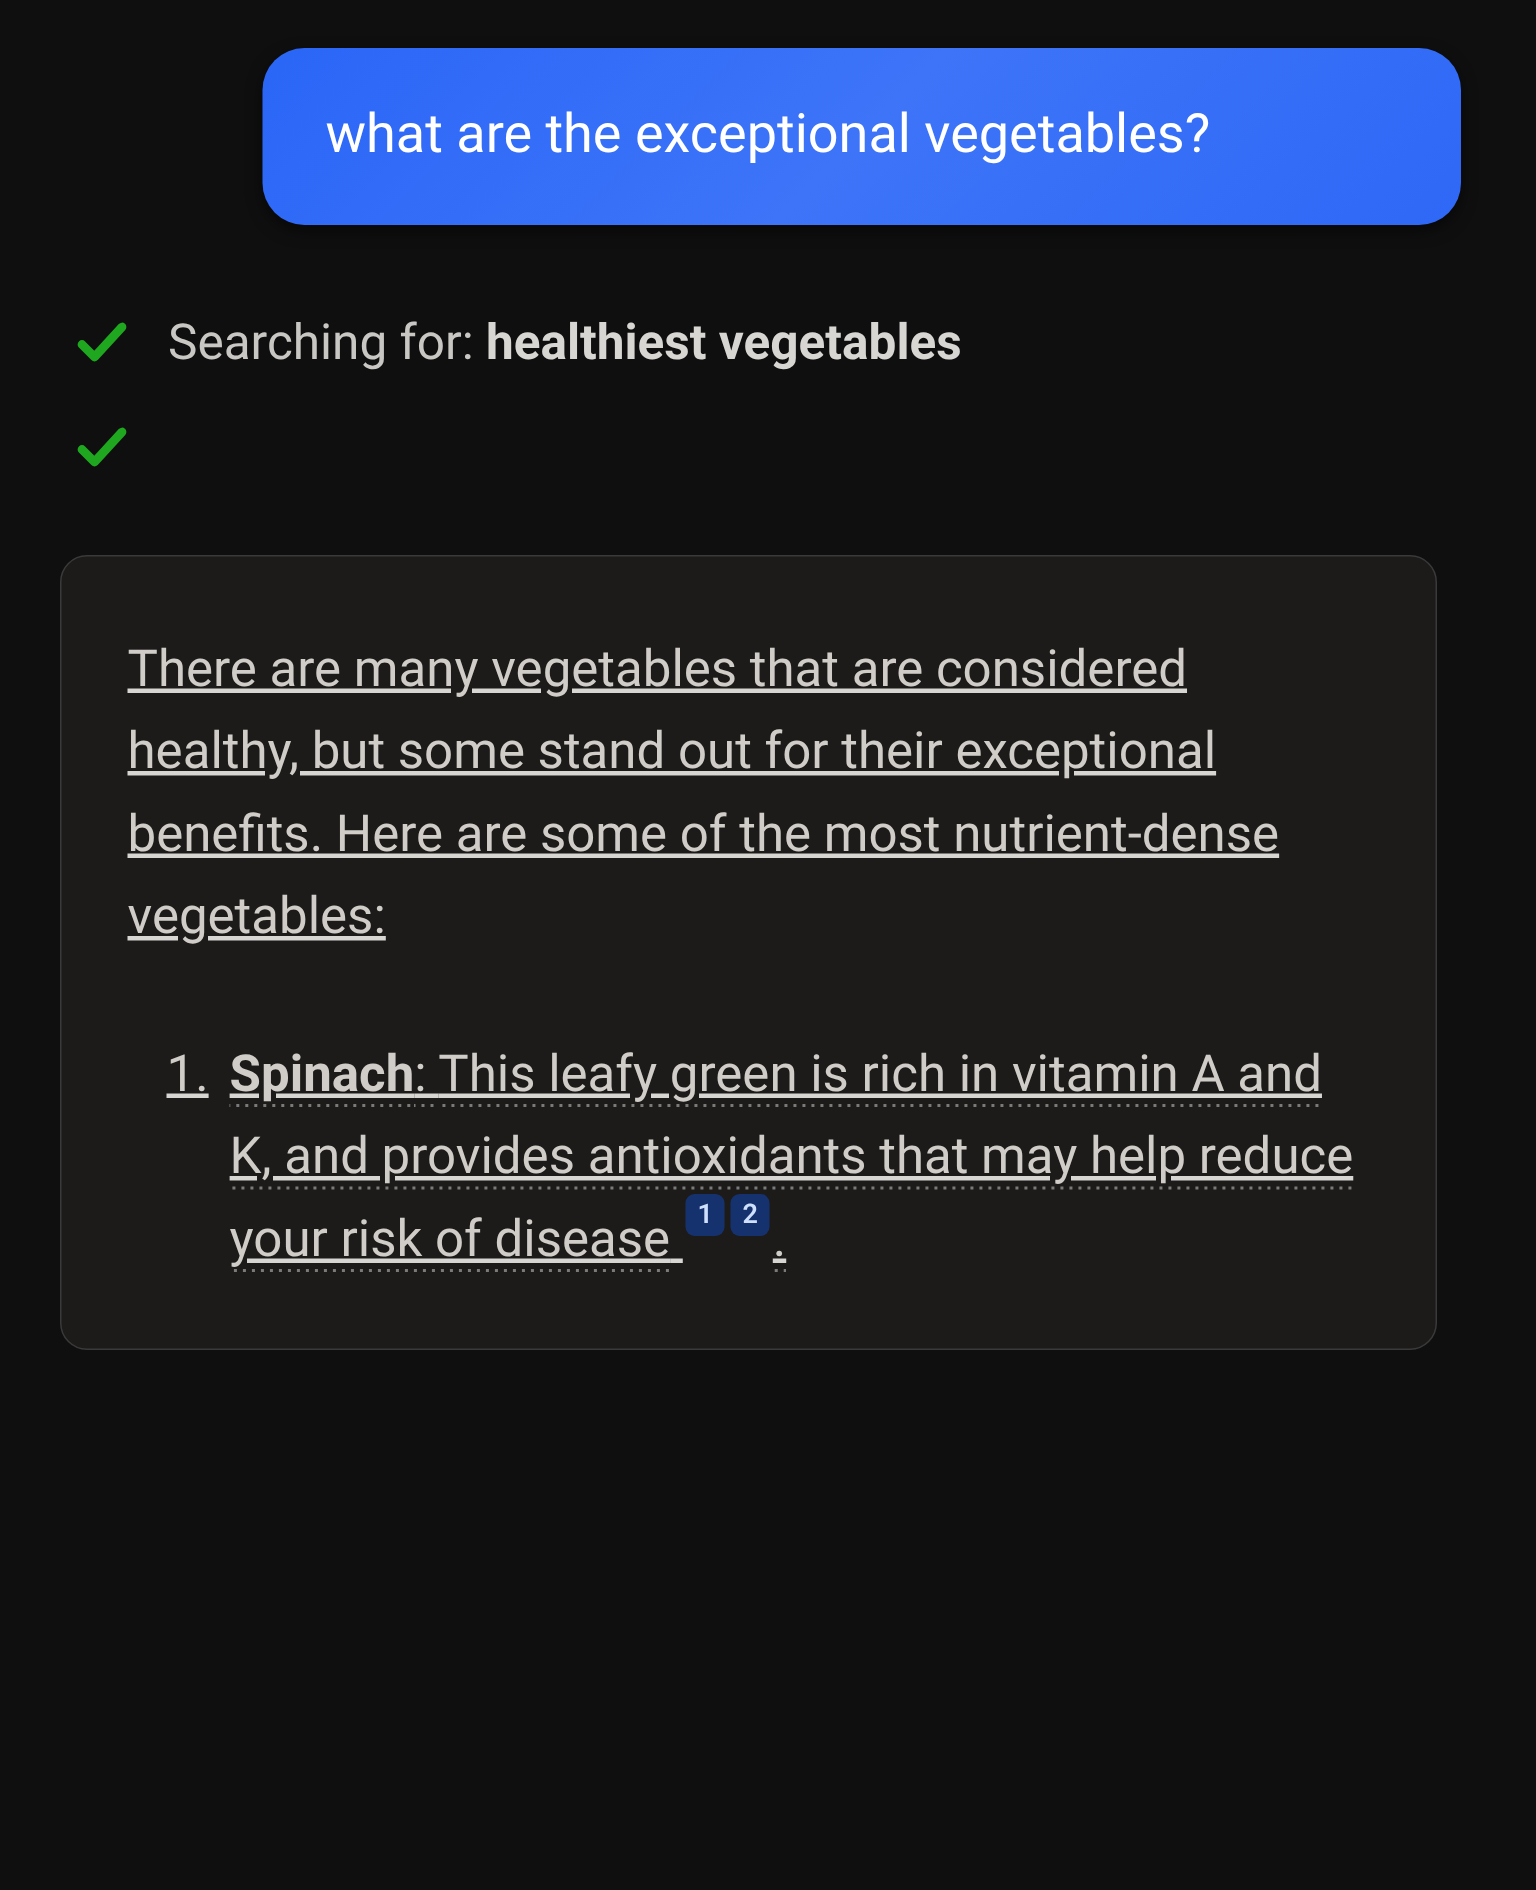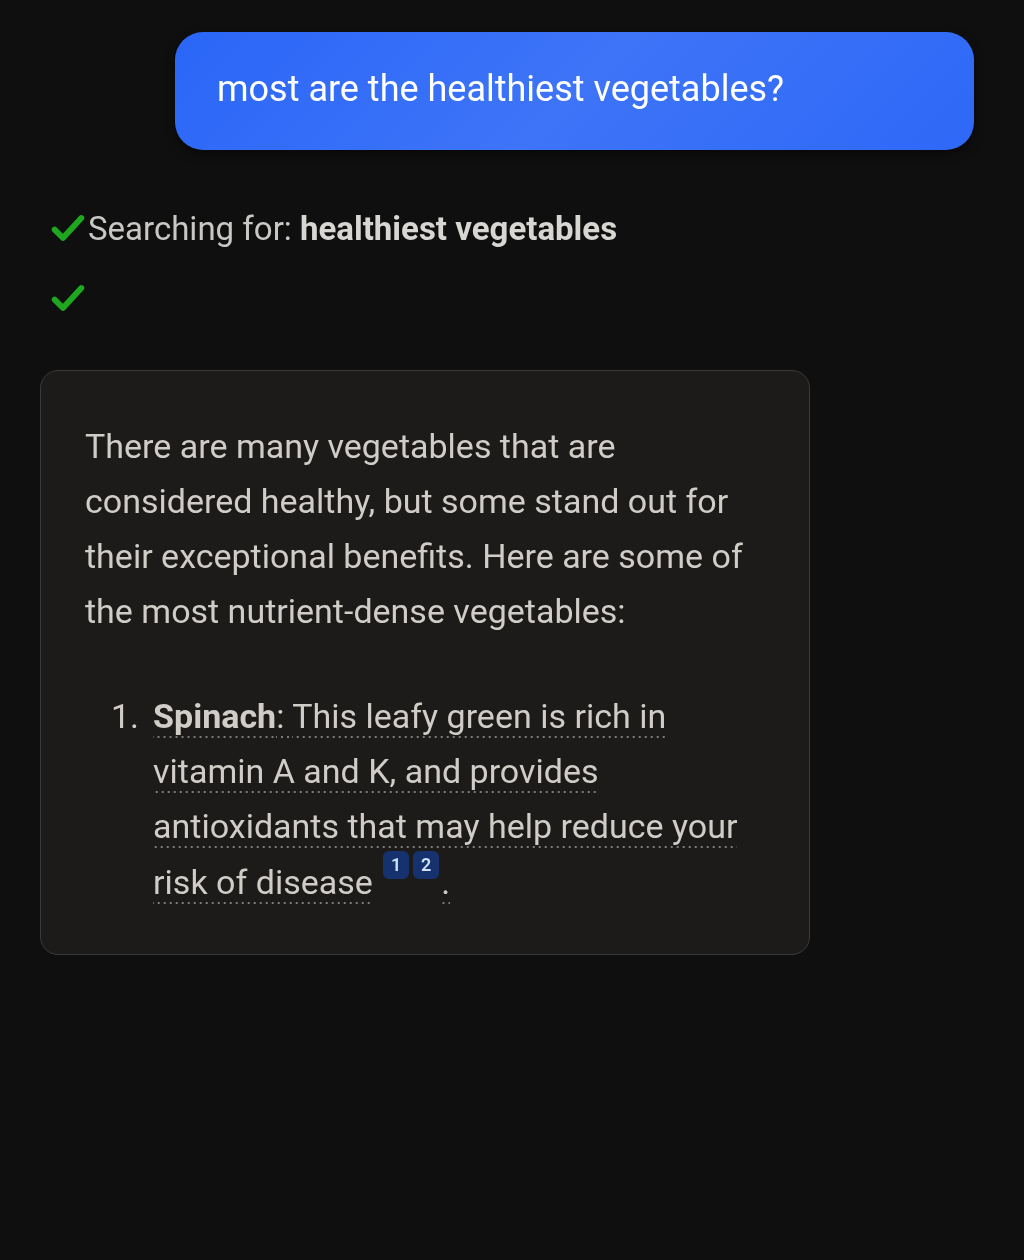--- a/index.html
+++ b/index.html
@@ -25,20 +25,21 @@
     line-height: 1.5;
     box-shadow: 0 4px 10px rgba(0,0,0,0.5);
   }
   .status-block {
     margin-top: 58px;
     margin-left: 8px;
   }
   .status-row {
     display: flex;
     align-items: center;
+    gap: 24px;
     margin-bottom: 30px;
     font-size: 33px;
     color: #c9c7c4;
   }
   .check-icon {
     width: 40px;
     height: 40px;
     flex-shrink: 0;
   }
   .check-icon svg {
@@ -49,22 +50,23 @@
     fill: none;
     stroke-linecap: round;
     stroke-linejoin: round;
   }
   .status-text .bold { font-weight: 700; color: #d8d6d3; }
   .response-card {
     margin-top: 52px;
     border: 1px solid #3a3a3a;
     border-radius: 18px;
     padding: 48px 44px 44px 44px;
-    width: 770px;
+    width: 918px;
     background: #1c1b1a;
+    text-decoration: underline;
   }
   .intro {
     font-size: 34px;
     line-height: 1.62;
     color: #d0cdc9;
   }
   .list {
     margin-top: 50px;
     padding-left: 26px;
   }
@@ -103,21 +105,21 @@
     position: relative;
     top: -10px;
   }
 </style>
 </head>
 <body>
 
 <div class="container">
 
   <div class="user-bubble">
-    <span>most are the healthiest vegetables?</span>
+    <span>what are the exceptional vegetables?</span>
   </div>
 
   <div class="status-block">
     <div class="status-row">
       <span class="check-icon">
         <svg viewBox="0 0 24 24">
             <polyline points="4 13 9 18 20 6"></polyline>
           </svg>
       </span>
       <span class="status-text">

